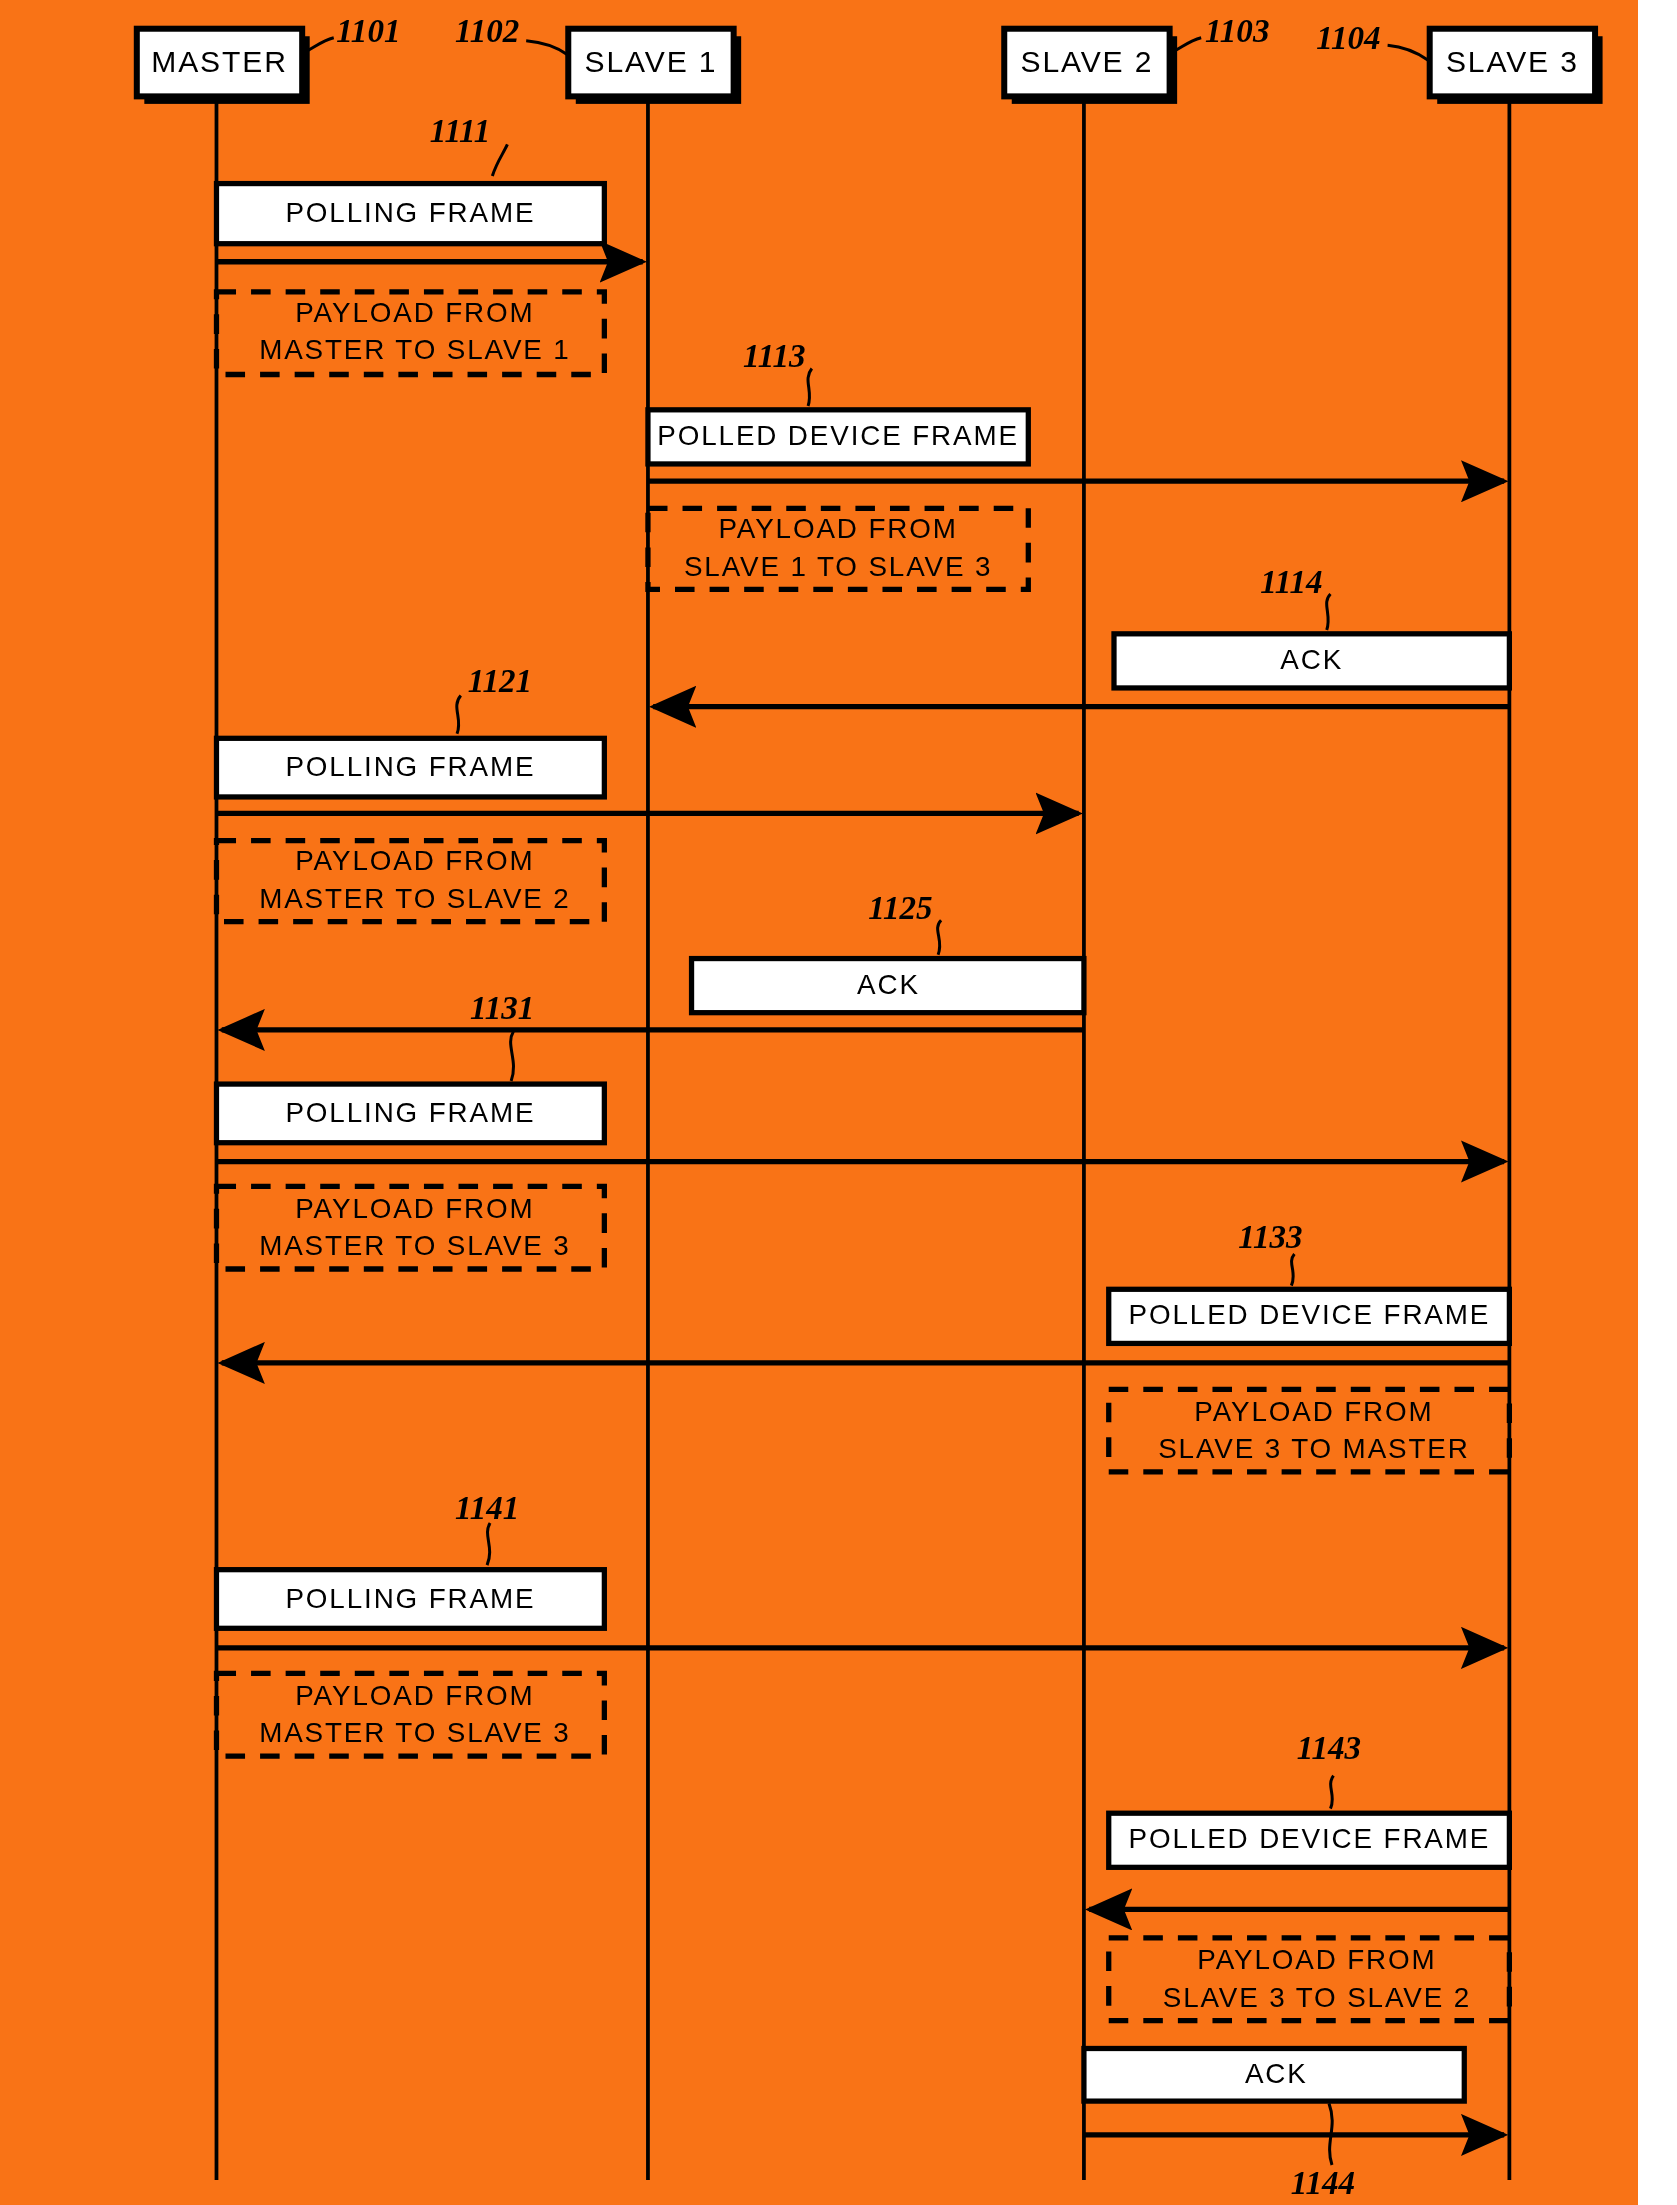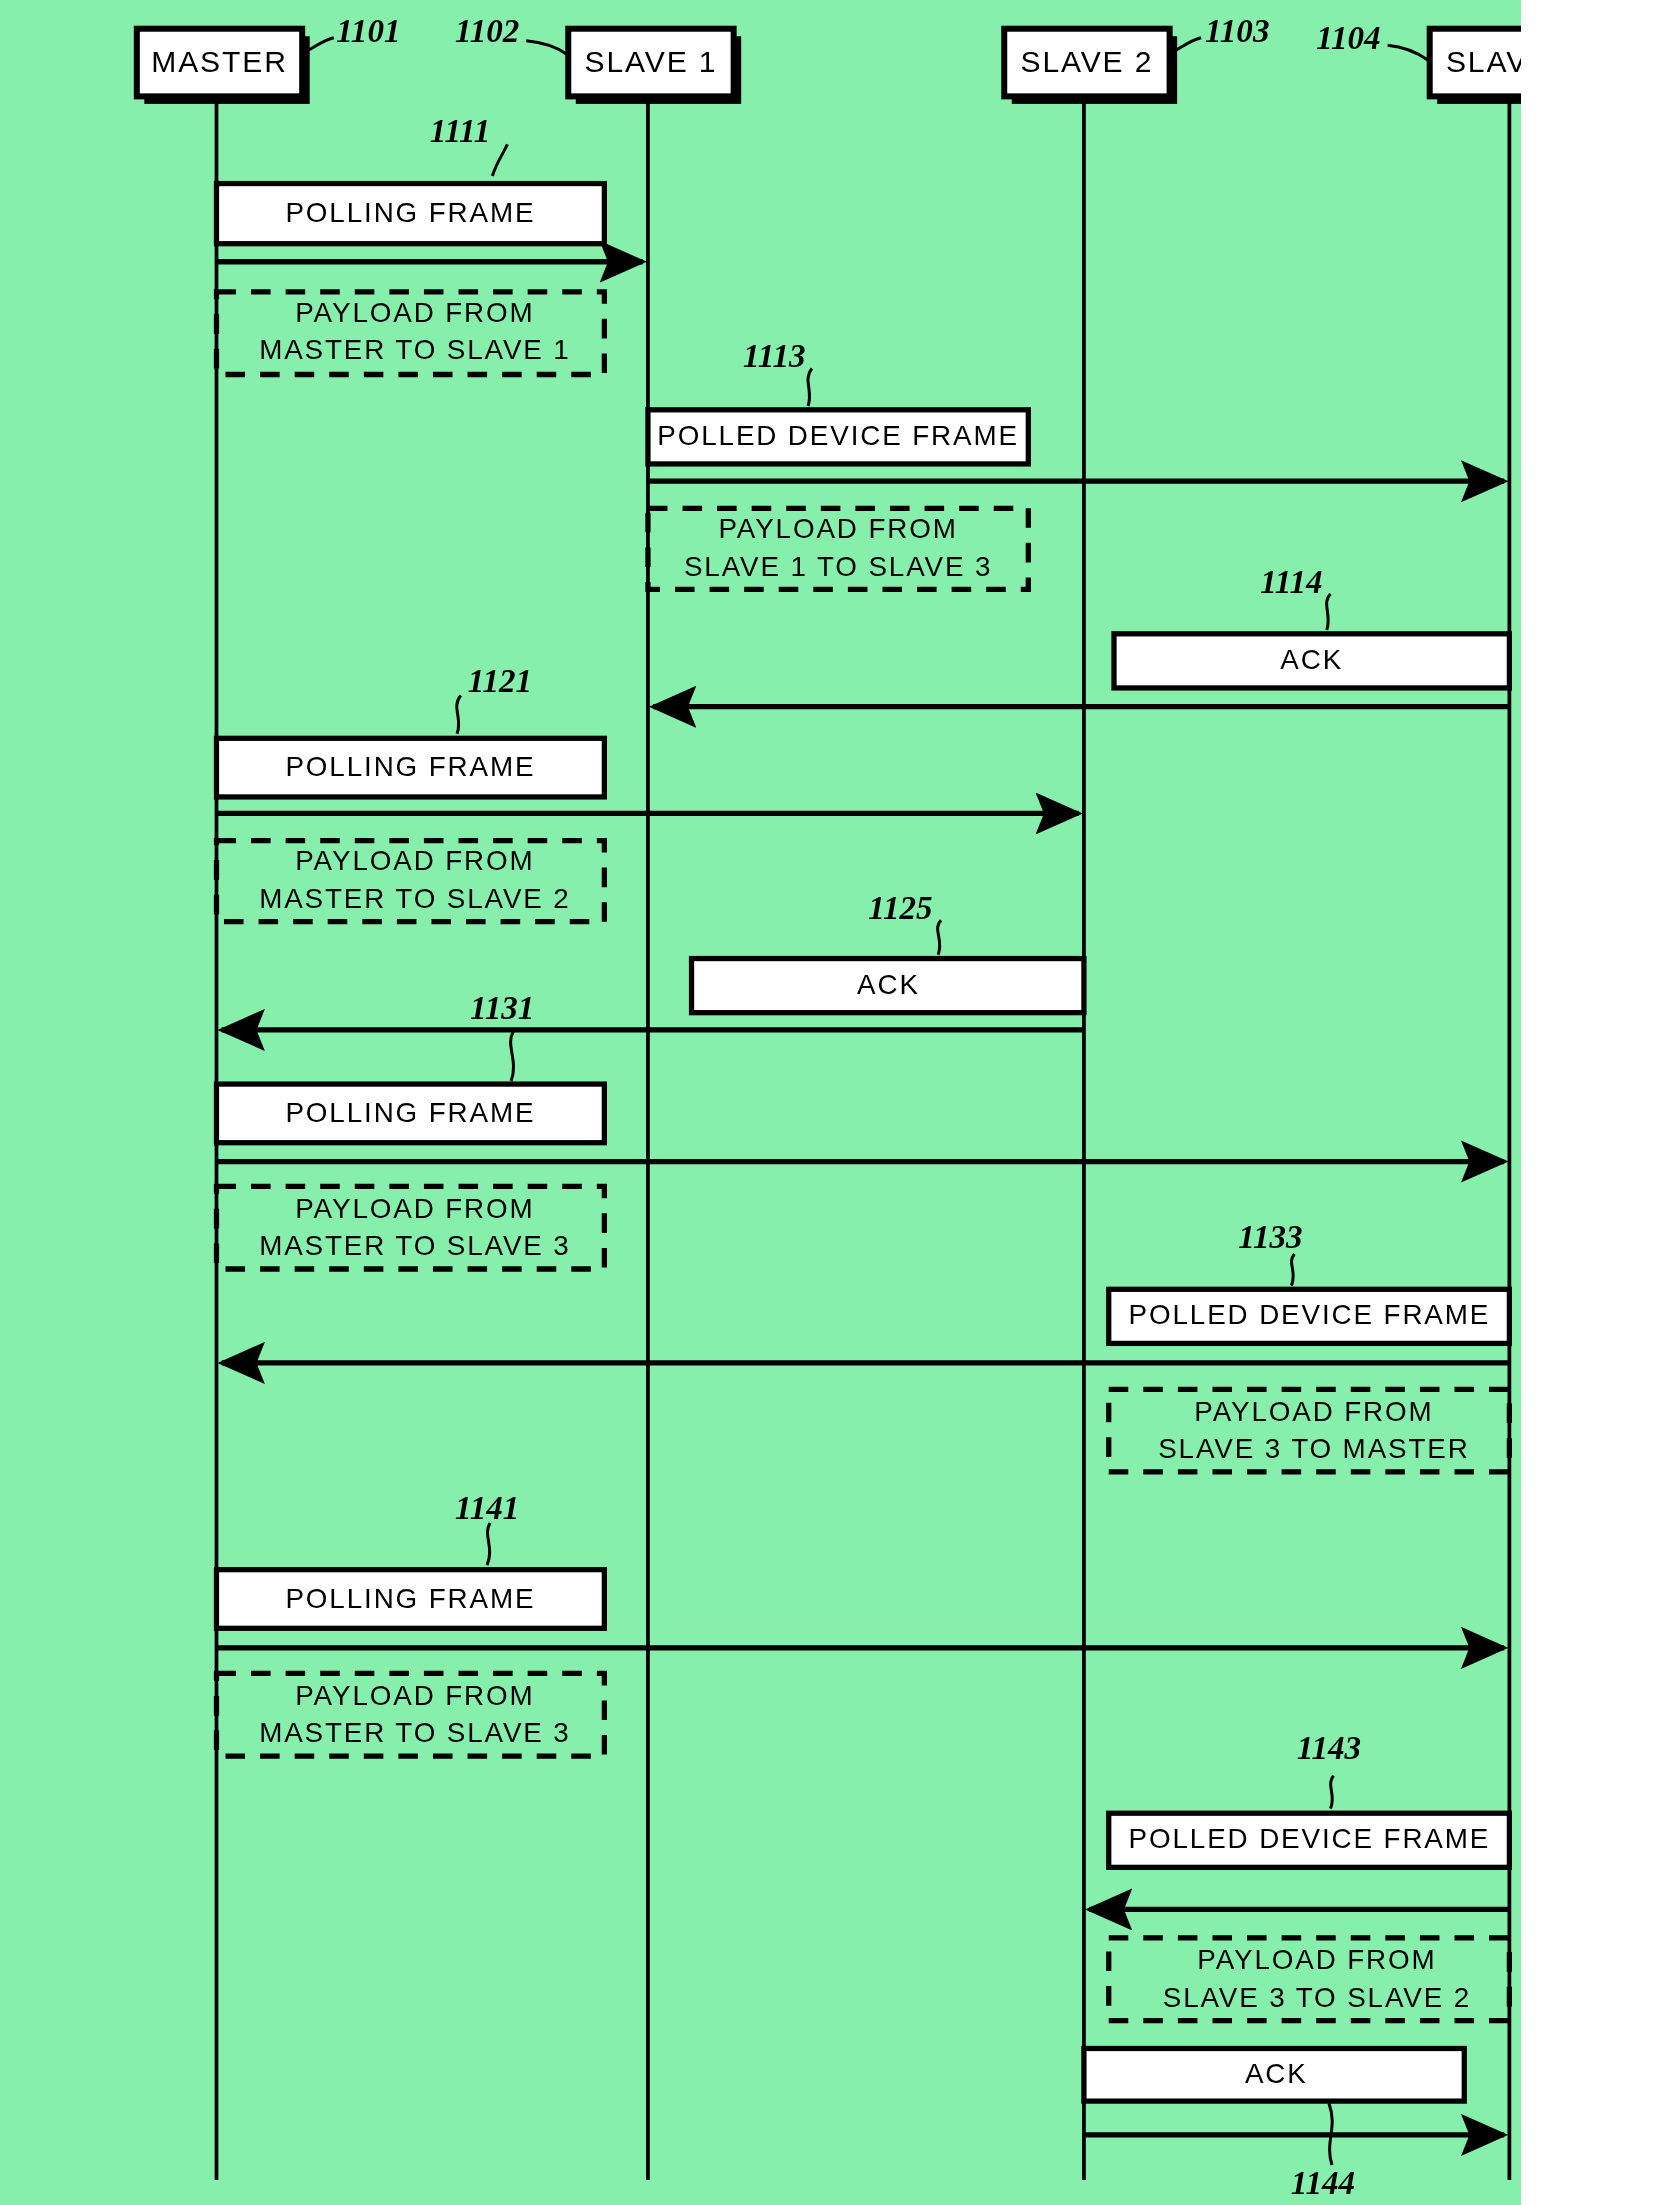--- a/index.html
+++ b/index.html
@@ -1,17 +1,17 @@
 <!DOCTYPE html>
 <html style="font-size:12px"><head>
 <meta charset="utf-8">
 <style>
   html,body{margin:0;padding:0;background:#ffffff;}
   body{width:1677px;height:2205px;font-family:"Liberation Sans",sans-serif;}
-  #stage{position:relative;width:1521px;height:2205px;overflow:hidden;background:#86efac;}
+  #stage{position:relative;width:1638px;height:2205px;overflow:hidden;background:#f97316;}
   svg#fig{position:absolute;left:0;top:0;width:1677px;height:2205px;}
   .lifeline{stroke:#000;stroke-width:5;}
   .msgline{stroke:#000;stroke-width:7;fill:none;}
   .solidbox{fill:#ffffff;stroke:#000000;stroke-width:7;}
   .dashbox{fill:none;stroke:#000000;stroke-width:7;stroke-dasharray:26 20;}
   .nodebox{fill:#ffffff;stroke:#000000;stroke-width:8;}
   .shadow{fill:#000000;}
   .lbl{font-family:"Liberation Sans",sans-serif;font-size:37px;letter-spacing:2.5px;fill:#000;text-anchor:middle;dominant-baseline:middle;}
   .nodelbl{font-family:"Liberation Sans",sans-serif;font-size:40px;letter-spacing:2.5px;fill:#000;text-anchor:middle;dominant-baseline:middle;}
   .reflbl{font-family:"Liberation Serif",serif;font-style:italic;font-weight:bold;font-size:44px;fill:#000;text-anchor:middle;dominant-baseline:middle;}

